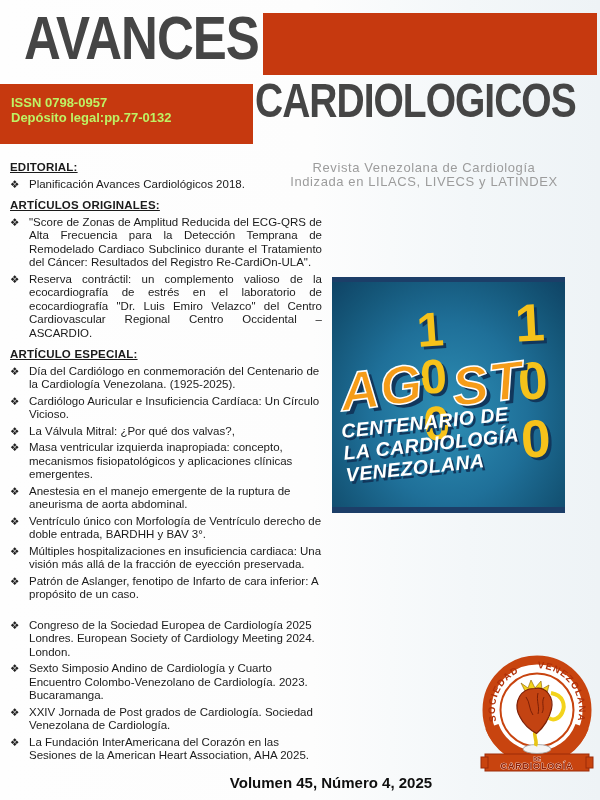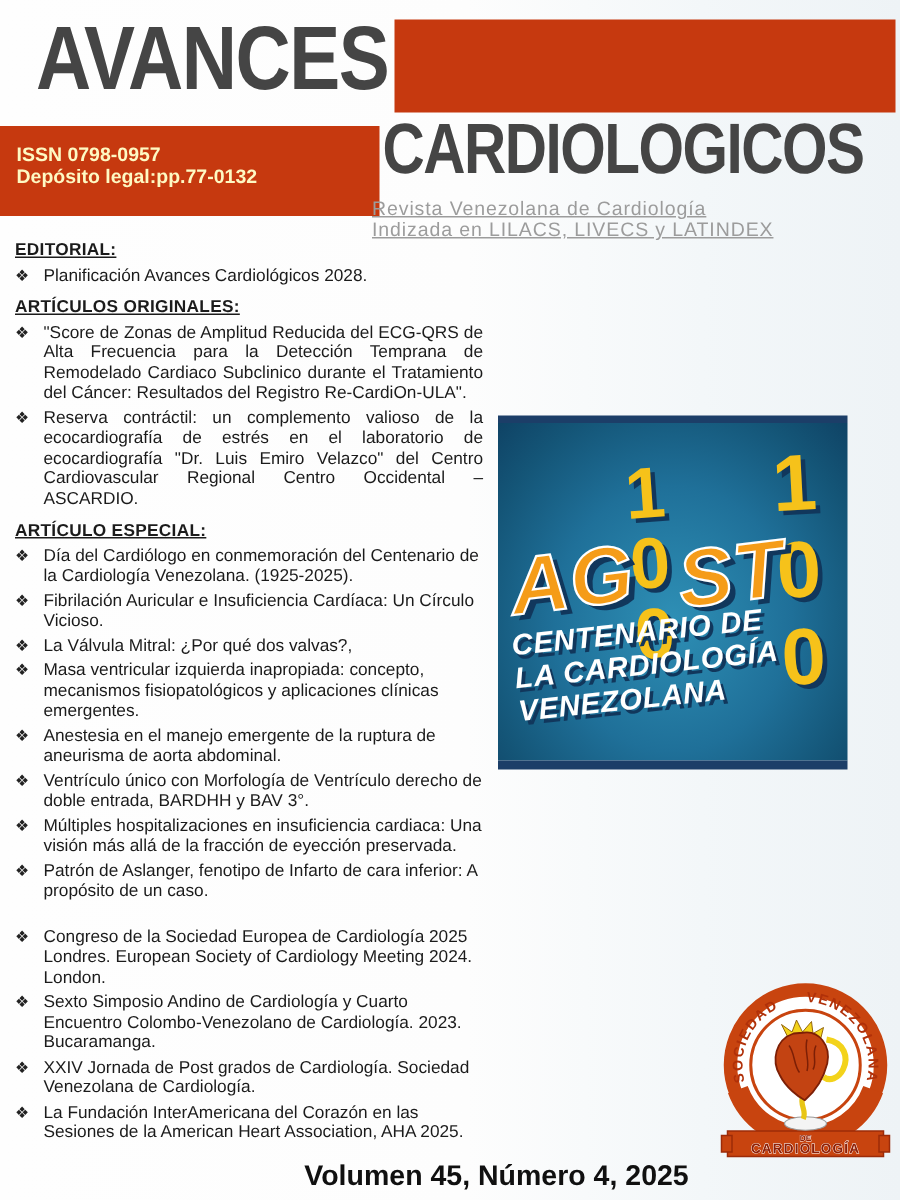--- a/index.html
+++ b/index.html
@@ -31,34 +31,34 @@
     font-size:51px;font-weight:bold;color:var(--title-gray);
     letter-spacing:-1px;transform:scaleY(1.18);transform-origin:top left;
     white-space:nowrap;
   }
   .red-top{
     position:absolute;left:263px;top:13px;width:334px;height:62px;
     background:var(--banner-red);
   }
   .red-issn{
     position:absolute;left:0;top:84px;width:253px;height:60px;
-    background:var(--banner-red);color:#fef9c3;
+    background:var(--banner-red);color:#bef264;
     font-size:13px;font-weight:bold;line-height:15px;
     padding:11px 0 0 11px;
   }
   .title-cardio{
     position:absolute;left:255px;top:74px;width:345px;
     font-size:39px;font-weight:bold;color:var(--title-gray);
     letter-spacing:-1px;transform:scaleY(1.22);transform-origin:top left;
     white-space:nowrap;
   }
   .tagline{
-    position:absolute;left:248px;top:132px;width:352px;
-    text-align:left;color:var(--tagline-gray);
-    font-size:13px;line-height:14px;letter-spacing:.6px;white-space:nowrap;text-decoration:underline;
+    position:absolute;left:248px;top:161px;width:352px;
+    text-align:center;color:var(--tagline-gray);
+    font-size:13px;line-height:14px;letter-spacing:.6px;white-space:nowrap;
   }
   
   .toc{
     position:absolute;left:10px;top:161px;width:312px;
     font-size:11.5px;line-height:13.5px;
   }
   .toc h2{
     font-size:11.5px;font-weight:bold;text-decoration:underline;
     margin:8px 0 3px;letter-spacing:.2px;
   }
@@ -96,21 +96,21 @@
     position:absolute;left:8px;top:138px;width:195px;
     transform:rotate(-6deg);transform-origin:top left;
     color:#fff;font-weight:bold;font-style:italic;
     font-size:19.5px;line-height:22px;letter-spacing:.5px;
     text-shadow:2px 3px 0 var(--poster-navy);
     white-space:nowrap;
   }
   
   .volume-line{
     position:absolute;left:150px;top:774px;width:362px;
-    text-align:center;font-size:19px;font-weight:bold;color:#101010;
+    text-align:center;font-size:15px;font-weight:bold;color:#101010;
   }
   .logo{position:absolute;left:477px;top:653px;}
 </style>
 </head>
 <body>
 
 <div class="page">
 
   <div class="title-avances">AVANCES</div>
   <div class="red-top"></div>
@@ -123,21 +123,21 @@
     <div>Revista Venezolana de Cardiología</div>
     <div>Indizada en LILACS, LIVECS y LATINDEX</div>
   </div>
 
   <main class="toc" id="toc">
       <section class="toc-section">
         <h2>EDITORIAL:</h2>
         <ul>
           <li class="">
             <span class="bullet">❖</span>
-            <span class="txt">Planificación Avances Cardiológicos 2028.</span>
+            <span class="txt">Planificación Avances Cardiológicos 2018.</span>
           </li>
         </ul>
       </section>
       <section class="toc-section">
         <h2>ARTÍCULOS ORIGINALES:</h2>
         <ul>
           <li class="justify">
             <span class="bullet">❖</span>
             <span class="txt">"Score de Zonas de Amplitud Reducida del ECG-QRS de Alta Frecuencia para la Detección Temprana de Remodelado Cardiaco Subclinico durante el Tratamiento del Cáncer: Resultados del Registro Re-CardiOn-ULA".</span>
           </li>
@@ -153,21 +153,21 @@
           <li class="">
             <span class="bullet">❖</span>
             <span class="txt">Día del Cardiólogo en conmemoración del Centenario de la Cardiología Venezolana.   (1925-2025).</span>
           </li>
         </ul>
       </section>
       <section class="toc-section">
         <ul>
           <li class="">
             <span class="bullet">❖</span>
-            <span class="txt">Fibrilación Auricular e Insuficiencia Cardíaca: Un Círculo Vicioso.</span>
+            <span class="txt">Cardiólogo Auricular e Insuficiencia Cardíaca: Un Círculo Vicioso.</span>
           </li>
           <li class="">
             <span class="bullet">❖</span>
             <span class="txt">La Válvula Mitral: ¿Por qué dos valvas?,</span>
           </li>
           <li class="">
             <span class="bullet">❖</span>
             <span class="txt">Masa ventricular izquierda inapropiada: concepto, mecanismos fisiopatológicos y aplicaciones clínicas emergentes.</span>
           </li>
           <li class="">

